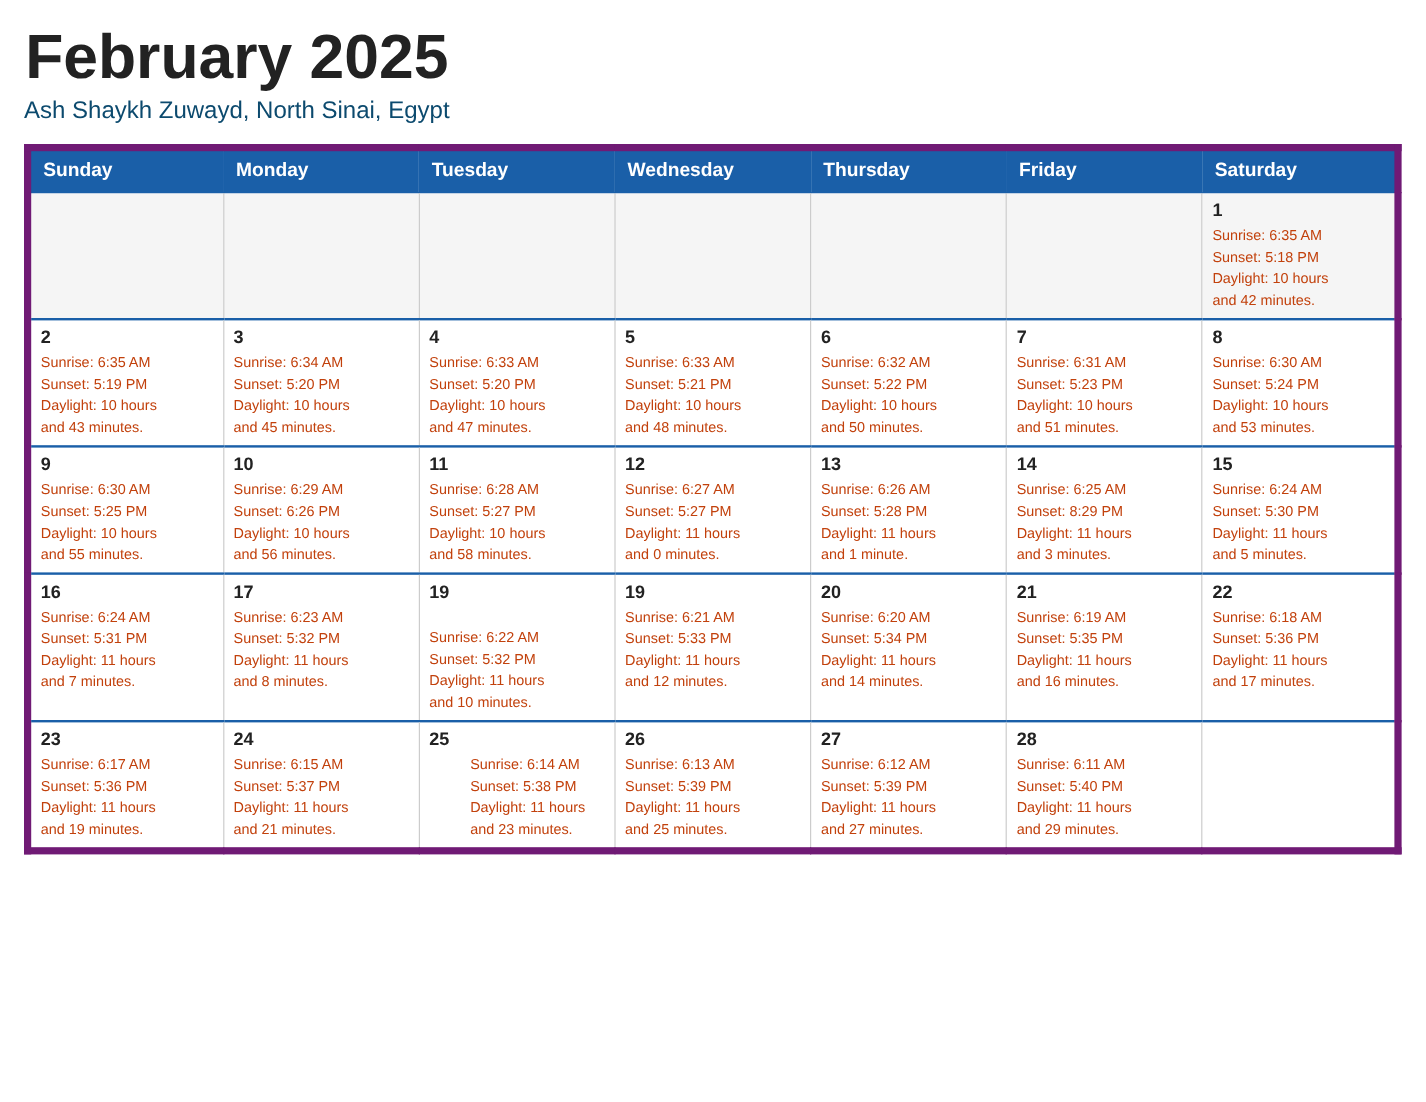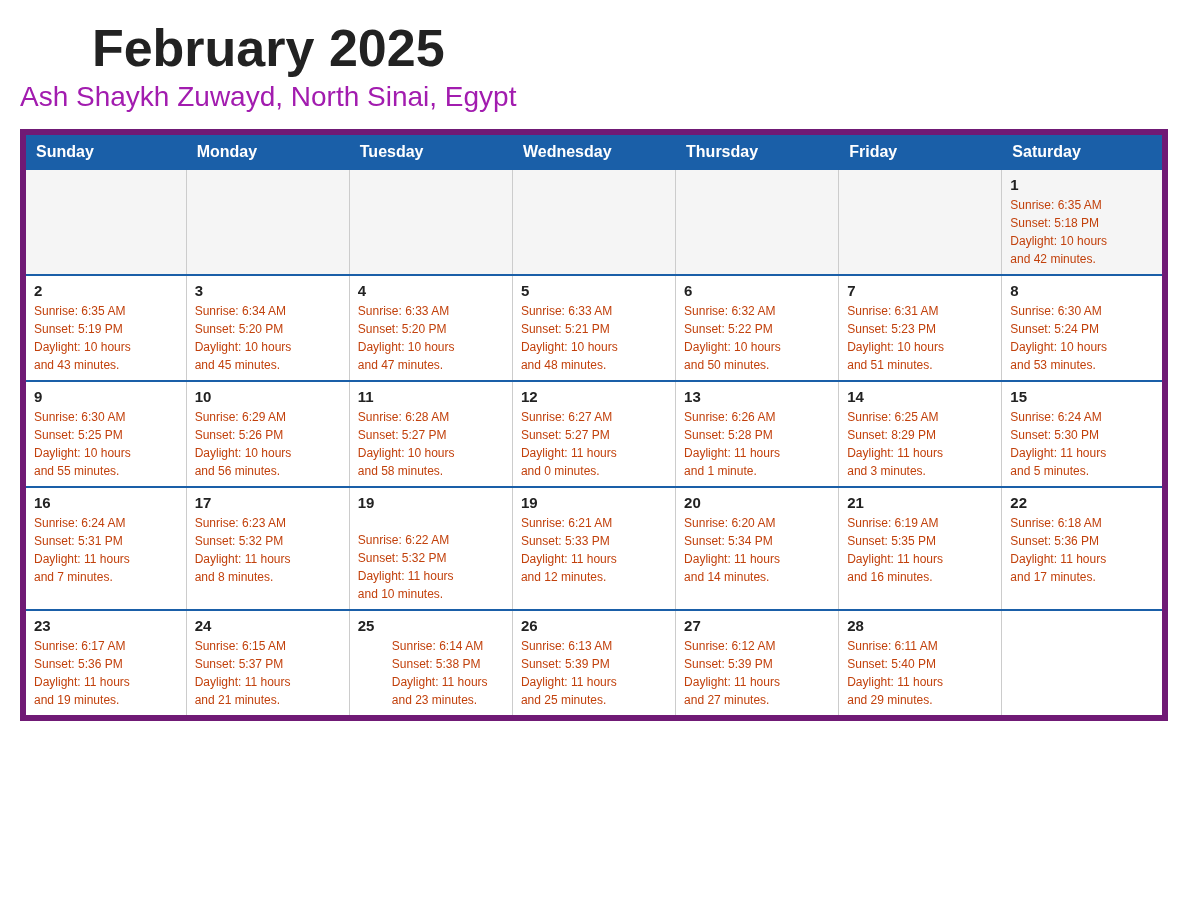--- a/index.html
+++ b/index.html
@@ -24,22 +24,22 @@
     .title-block {
       text-align: center;
     }
     .month-title {
       font-size: 52px;
       font-weight: bold;
       color: #222;
       line-height: 1.1;
     }
     .location-title {
-      font-size: 28px;
-      color: #a21caf;
+      font-size: 20px;
+      color: #0c4a6e;
       margin-top: 4px;
     }
     .calendar {
       width: 100%;
       border-collapse: collapse;
       border: 6px solid #701a75;
     }
     .calendar th {
       background-color: #1a5fa8;
       color: #fff;
@@ -198,21 +198,21 @@
         <td>
           <span class="day-number">9</span>
           <div class="day-info" style="white-space: pre-line;">Sunrise: 6:30 AM
 Sunset: 5:25 PM
 Daylight: 10 hours
 and 55 minutes.</div>
         </td>
         <td>
           <span class="day-number">10</span>
           <div class="day-info" style="white-space: pre-line;">Sunrise: 6:29 AM
-Sunset: 5:26 PM
+Sunset: 6:26 PM
 Daylight: 10 hours
 and 56 minutes.</div>
         </td>
         <td>
           <span class="day-number">11</span>
           <div class="day-info" style="white-space: pre-line;">Sunrise: 6:28 AM
 Sunset: 5:27 PM
 Daylight: 10 hours
 and 58 minutes.</div>
         </td>

